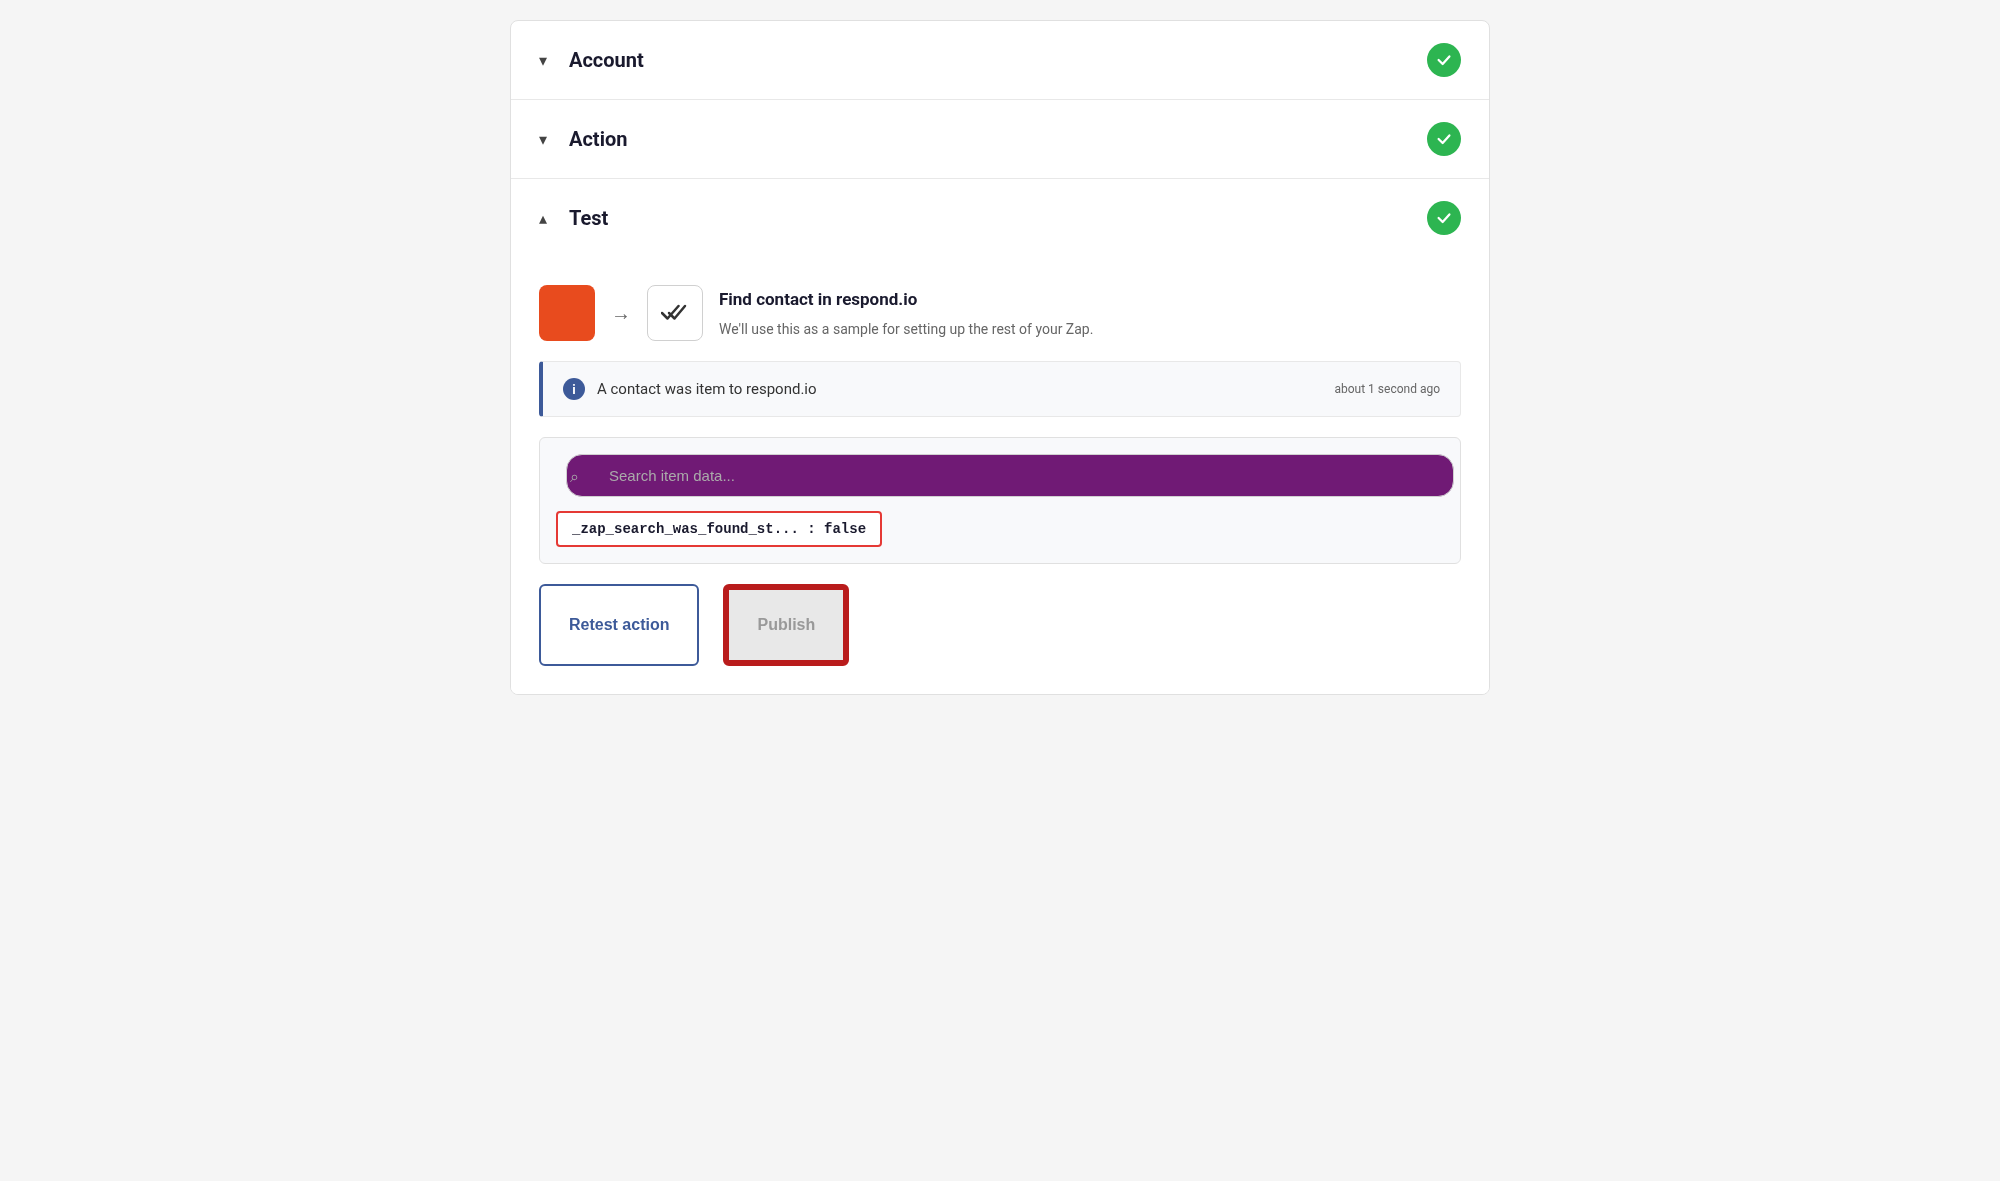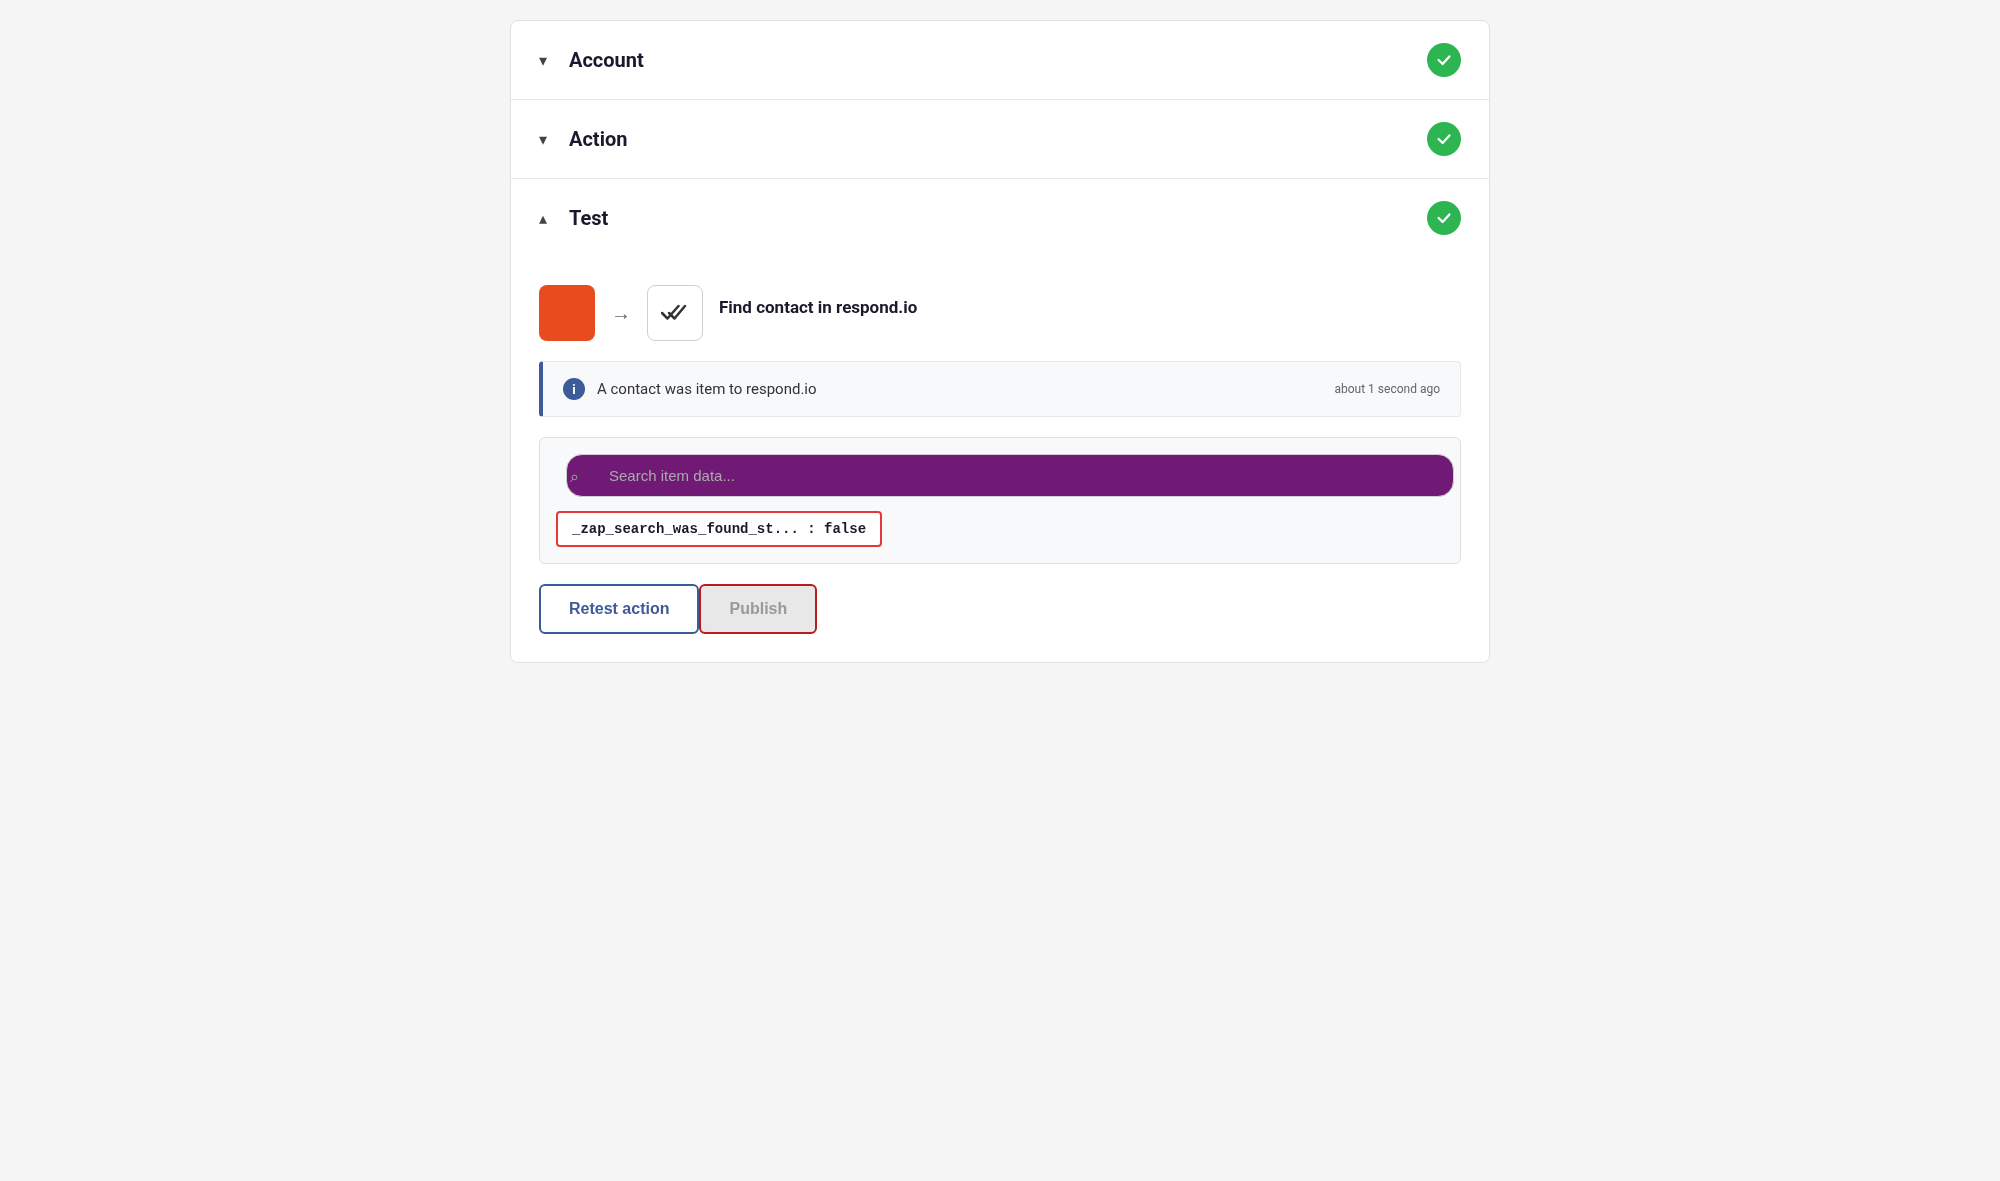--- a/index.html
+++ b/index.html
@@ -230,38 +230,38 @@
       font-size: 14px;
       font-weight: 600;
       color: #1a1a2e;
       background: #fff;
       font-family: Liberation Mono, monospace;
     }
 
     
     .buttons-row {
       display: flex;
-      gap: 0;
+      gap: 24px;
       margin-top: 8px;
     }
 
     .btn-retest {
       padding: 14px 28px;
       border: 2px solid #3d5a99;
       border-radius: 6px;
       background: #fff;
       color: #3d5a99;
       font-size: 16px;
       font-weight: 600;
       cursor: pointer;
     }
 
     .btn-publish {
-      padding: 13px 28px;
-      border: 2px solid #b91c1c;
+      padding: 26px 28px;
+      border: 6px solid #b91c1c;
       border-radius: 6px;
       background: #e8e8e8;
       color: #999;
       font-size: 16px;
       font-weight: 600;
       cursor: not-allowed;
     }
   </style>
 </head>
 <body>
@@ -310,20 +310,21 @@
       <div class="orange-square"></div>
       <span class="arrow-icon">→</span>
       <div class="double-check-box">
         <svg viewBox="0 0 28 20" fill="none" xmlns="http://www.w3.org/2000/svg">
           <path d="M1 10l5.5 5.5L17.5 3" stroke="#333" stroke-width="2.5" stroke-linecap="round" stroke-linejoin="round"></path>
           <path d="M8 10l5.5 5.5L24 3" stroke="#333" stroke-width="2.5" stroke-linecap="round" stroke-linejoin="round"></path>
         </svg>
       </div>
       <div class="find-contact-text">
         <div class="find-contact-title">Find contact in respond.io</div>
+        <div class="find-contact-subtitle">We'll use this as a sample for setting up the rest of your Zap.</div>
       </div>
     </div>
 
     <div class="info-bar">
       <div class="info-bar-left">
         <div class="info-icon">
           <span>i</span>
         </div>
         <span class="info-text">A contact was item to respond.io</span>
       </div>

